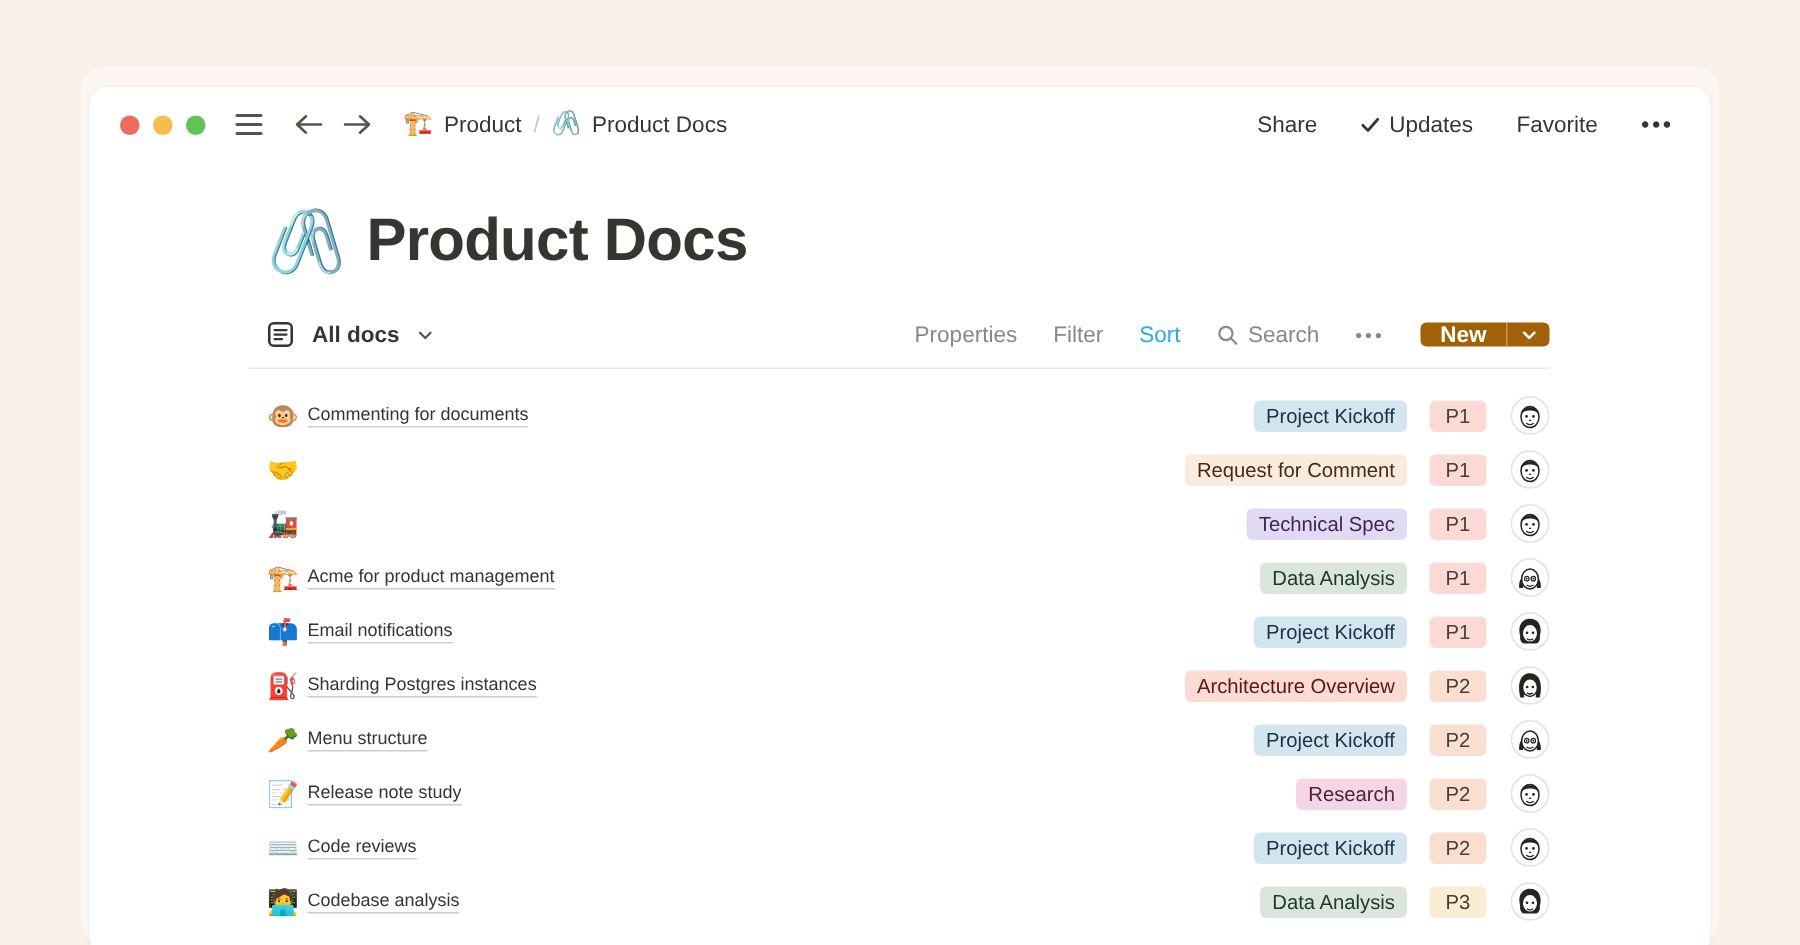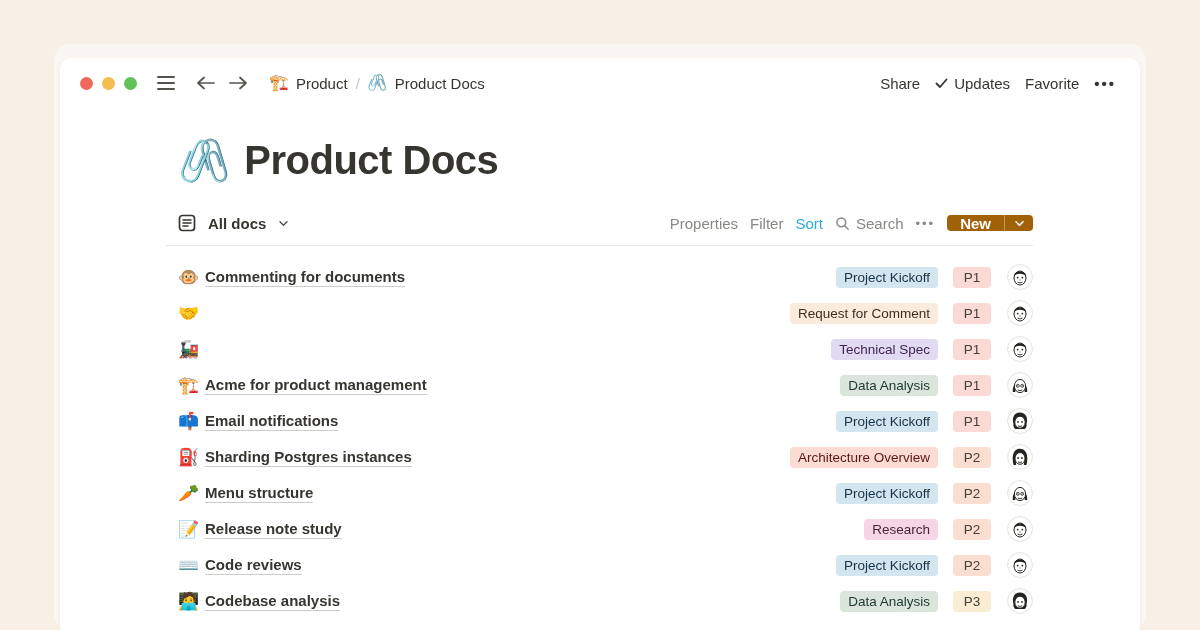--- a/index.html
+++ b/index.html
@@ -24,49 +24,49 @@
   .traffic { display:flex; gap:9px; margin-right:20px; }
   .dot { width:13px; height:13px; border-radius:50%; cursor:pointer; }
   .dot.red { background:#EE6A5F; } .dot.yellow { background:#F5BD4F; } .dot.green { background:#61C355; }
   .hamburger { margin-right:20px; display:flex; flex-direction:column; gap:4px; cursor:pointer; }
   .hamburger span { width:18px; height:2px; background:#56544E; border-radius:1px; }
   .nav-arrow { margin-right:12px; cursor:pointer; display:flex; align-items:center; }
   .breadcrumb { display:flex; align-items:center; font-size:15px; gap:8px; margin-left:8px; }
   .crumb { display:flex; align-items:center; gap:7px; cursor:pointer; }
   .crumb-icon { font-size:16px; line-height:1; }
   .crumb-sep { color:#C8C6C1; }
-  .topbar-right { margin-left:auto; display:flex; align-items:center; gap:15px; font-size:15px; }
+  .topbar-right { margin-left:auto; display:flex; align-items:center; gap:29px; font-size:15px; }
   .topbar-action { cursor:pointer; display:flex; align-items:center; gap:6px; }
   .more-dots { letter-spacing:2px; font-weight:700; font-size:15px; cursor:pointer; }
 
   
   .content { padding:30px 107px 0 118px; }
   .title-row { display:flex; align-items:center; gap:14px; }
   .page-icon { font-size:42px; line-height:1; cursor:pointer; }
   .page-title { font-size:40px; font-weight:700; margin:0; letter-spacing:-0.5px; }
 
   .toolbar { display:flex; align-items:center; margin-top:24px; height:32px; }
   .view-switcher { display:flex; align-items:center; gap:12px; font-weight:700; font-size:15px; cursor:pointer; }
-  .toolbar-right { margin-left:auto; display:flex; align-items:center; gap:12px; font-size:15px; color:#8A8883; }
+  .toolbar-right { margin-left:auto; display:flex; align-items:center; gap:24px; font-size:15px; color:#8A8883; }
   .toolbar-item { cursor:pointer; display:flex; align-items:center; gap:6px; }
   .toolbar-item.sort { color:#2EAADC; }
   .toolbar-more { letter-spacing:2px; font-size:13px; cursor:pointer; }
   .new-btn { display:flex; align-items:stretch; background:#a16207; border-radius:4px; color:#fff; overflow:hidden; height:16px; cursor:pointer; }
   .new-btn-main { padding:0 13px; display:flex; align-items:center; font-weight:600; font-size:15px; }
   .new-btn-divider { width:1px; background:rgba(255,255,255,0.35); }
   .new-btn-caret { width:28px; display:flex; align-items:center; justify-content:center; }
 
   .divider { height:1px; background:#E9E8E4; margin:6px 0 0 -12px; }
 
   
   .rows { margin-top:13px; }
   .doc-row { display:flex; align-items:center; height:36px; }
   .doc-icon { width:27px; font-size:17px; line-height:1; }
   .doc-title {
-    font-size:15px; font-weight:700; cursor:pointer;
+    font-size:12px; font-weight:400; cursor:pointer;
     border-bottom:1px solid rgba(55,53,47,0.25); padding-bottom:1px;
   }
   .row-right { margin-left:auto; display:flex; align-items:center; }
   .tag { height:21px; display:flex; align-items:center; padding:0 8px; border-radius:4px; font-size:13.5px; cursor:pointer; white-space:nowrap; }
   .priority { width:38px; height:21px; display:flex; align-items:center; justify-content:center; border-radius:4px; font-size:13.5px; margin-left:15px; cursor:pointer; }
   .avatar { width:26px; height:26px; margin-left:16px; cursor:pointer; }
   .avatar svg { width:26px; height:26px; display:block; }
 </style>
 </head>
 <body>

